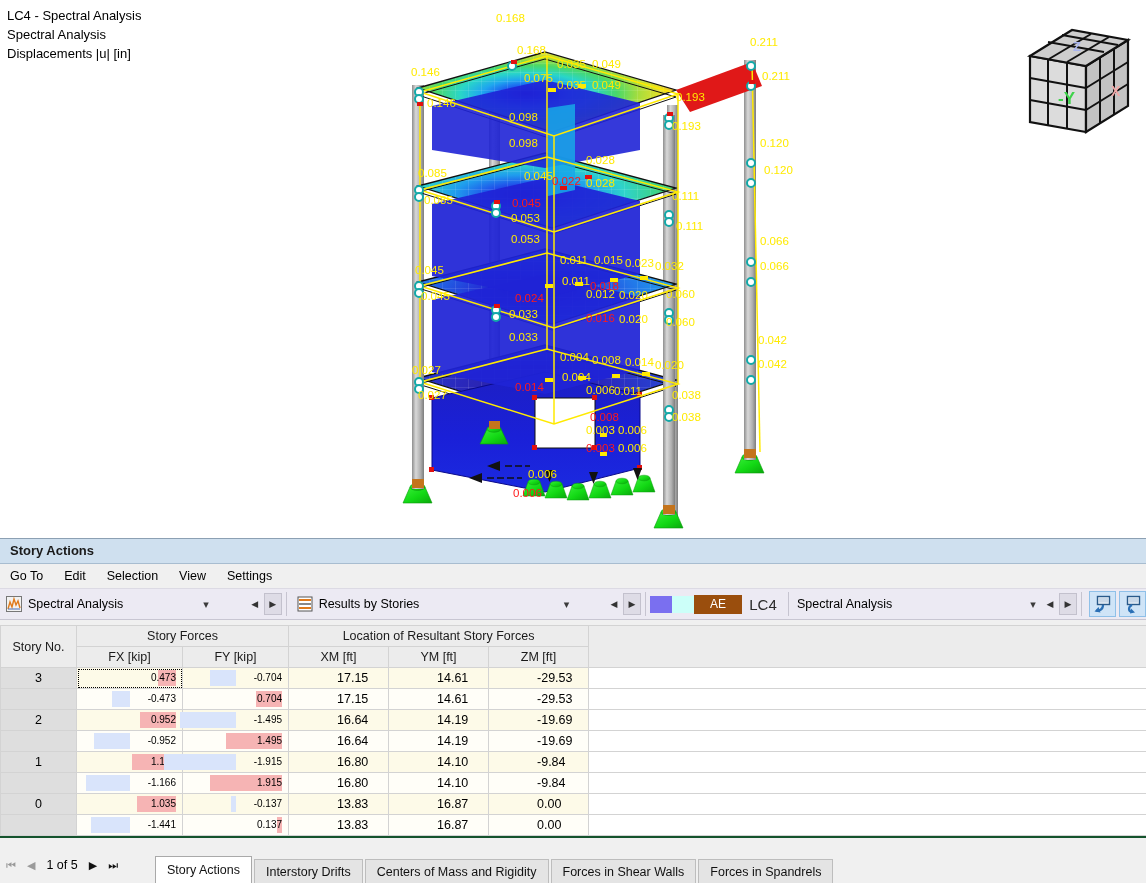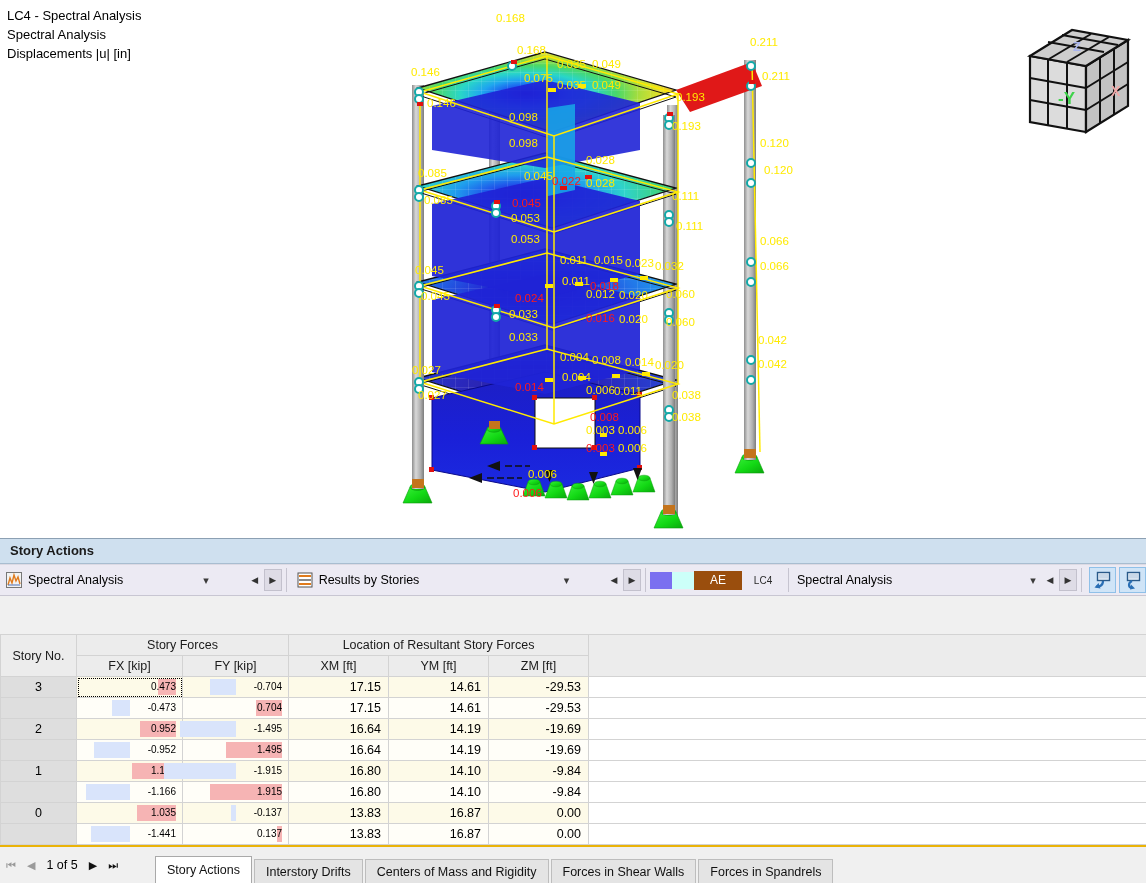--- a/index.html
+++ b/index.html
@@ -32,34 +32,34 @@
   .tb-sep{width:1px;height:24px;background:#c6c4d0;margin:0 4px;}
   .combo{display:flex;align-items:center;height:26px;}
   .combo-ico{width:16px;height:16px;margin:0 6px 0 6px;flex:none;}
   .combo-txt{font-size:12.5px;white-space:nowrap;overflow:hidden;}
   .chev{width:16px;text-align:center;color:#3b3b3b;font-size:11px;flex:none;}
   .spin{width:18px;height:22px;display:flex;align-items:center;justify-content:center;font-size:9px;color:#333;flex:none;}
   .spin.raised{background:#dedce6;border:1px solid #c3c1cd;box-sizing:border-box;}
   .sw{width:22px;height:17px;flex:none;}
   .ae{width:48px;height:19px;background:#9a4e0d;color:#fff;font-size:12px;display:flex;
       align-items:center;justify-content:center;flex:none;}
-  .lc{width:42px;text-align:center;font-size:10px;color:#2a2a2a;flex:none;}
+  .lc{width:42px;text-align:center;font-size:15px;color:#2a2a2a;flex:none;}
   .tbtn{width:27px;height:26px;background:#cfe4f7;border:1px solid #8fc0e8;box-sizing:border-box;
         display:flex;align-items:center;justify-content:center;margin-left:3px;flex:none;}
   
-  #tablewrap{position:absolute;left:0;top:95px;width:1146px;height:213px;background:#eab308;overflow:hidden;}
+  #tablewrap{position:absolute;left:0;top:86px;width:1146px;height:213px;background:#14532d;overflow:hidden;}
   table{border-collapse:collapse;table-layout:fixed;width:1146px;}
   th,td{border:1px solid #d3d3d3;font-size:12.5px;font-weight:normal;padding:0;height:20px;}
   thead th{background:#ececec;text-align:center;color:#1a1a1a;}
   .col-story{width:76px;}
   .col-f{width:106px;}
   .col-loc{width:100px;}
   .col-rest{width:558px;}
   td.story{background:#dedede;text-align:center;}
-  td.num{text-align:right;padding-right:7px;}
+  td.num{text-align:left;padding-right:7px;padding-left:48px;}
   tr.odd td.val,tr.odd td.num{background:#fdfae8;}
   tr.even td.val,tr.even td.num{background:#fffef8;}
   tr.odd td.story{background:#dedede;}
   tr.even td.story{background:#dedede;}
   .cellbar{position:relative;height:20px;width:100%;}
   .bar{position:absolute;top:2px;height:16px;}
   .bar.pos{background:#f6b4b4;}
   .bar.neg{background:#d9e4fb;}
   .barnum{position:absolute;top:2px;right:6px;line-height:16px;font-size:10px;}
   .focus{outline:1px dotted #000;outline-offset:-2px;}
@@ -421,20 +421,27 @@
     <text x="42" y="86" font-family="Liberation Sans, sans-serif" font-size="17" font-weight="bold" fill="#3fd34a">-Y</text>
     <text x="95" y="78" font-family="Liberation Sans, sans-serif" font-size="14" font-weight="bold" fill="#f2a8a8">X</text>
     <text x="57" y="33" font-family="Liberation Sans, sans-serif" font-size="13" font-weight="bold" fill="#a8b4ef">Z</text>
   </svg>
 </div>
 
 <div id="panel">
 
   <div id="panel-title">Story Actions</div>
 
+  <div id="menubar">
+    <span>Go To</span>
+    <span>Edit</span>
+    <span>Selection</span>
+    <span>View</span>
+    <span>Settings</span>
+  </div>
 
   <div id="toolbar">
 
     <div class="combo" style="width:250px">
       <svg class="combo-ico" viewBox="0 0 16 16">
         <rect x="0.5" y="0.5" width="15" height="15" fill="#f2f2f2" stroke="#777"></rect>
         <path d="M2,13 L4,6 L6,11 L8,3 L10,9 L12,5 L14,12" fill="none" stroke="#e07a1c" stroke-width="1.4"></path>
         <path d="M2,13 L14,13" stroke="#4a6fb5" stroke-width="1"></path>
       </svg>
       <span class="combo-txt" style="width:170px">Spectral Analysis</span>

